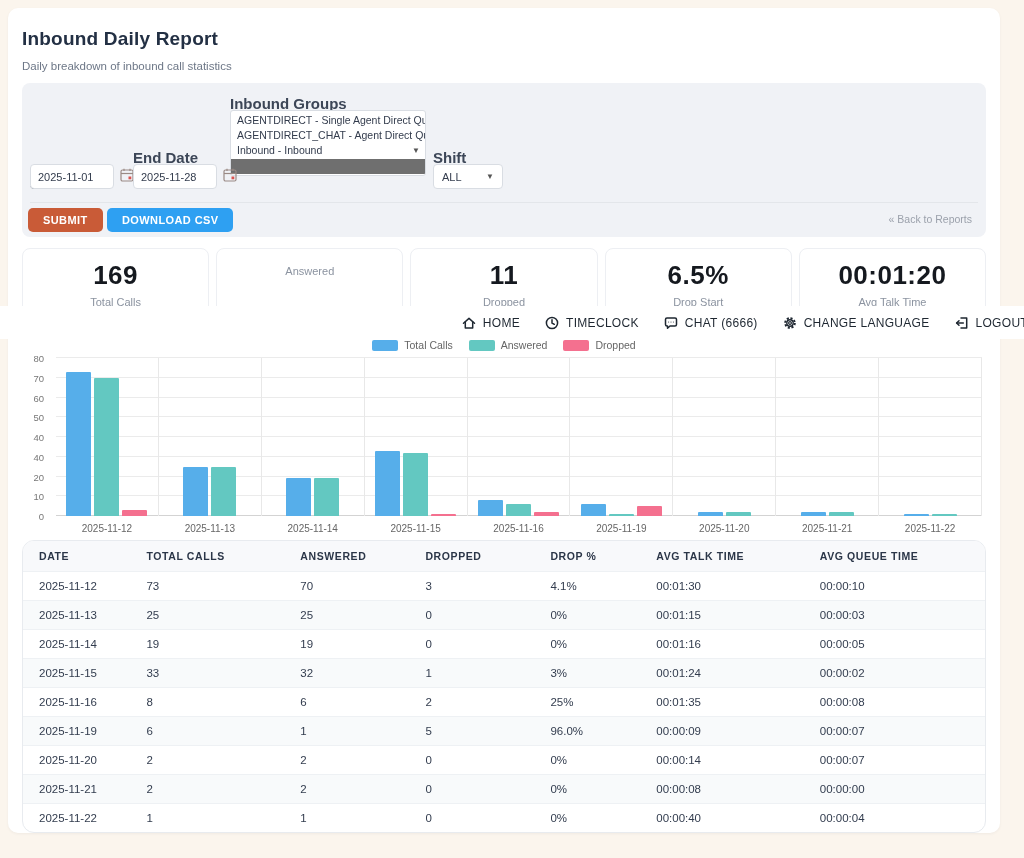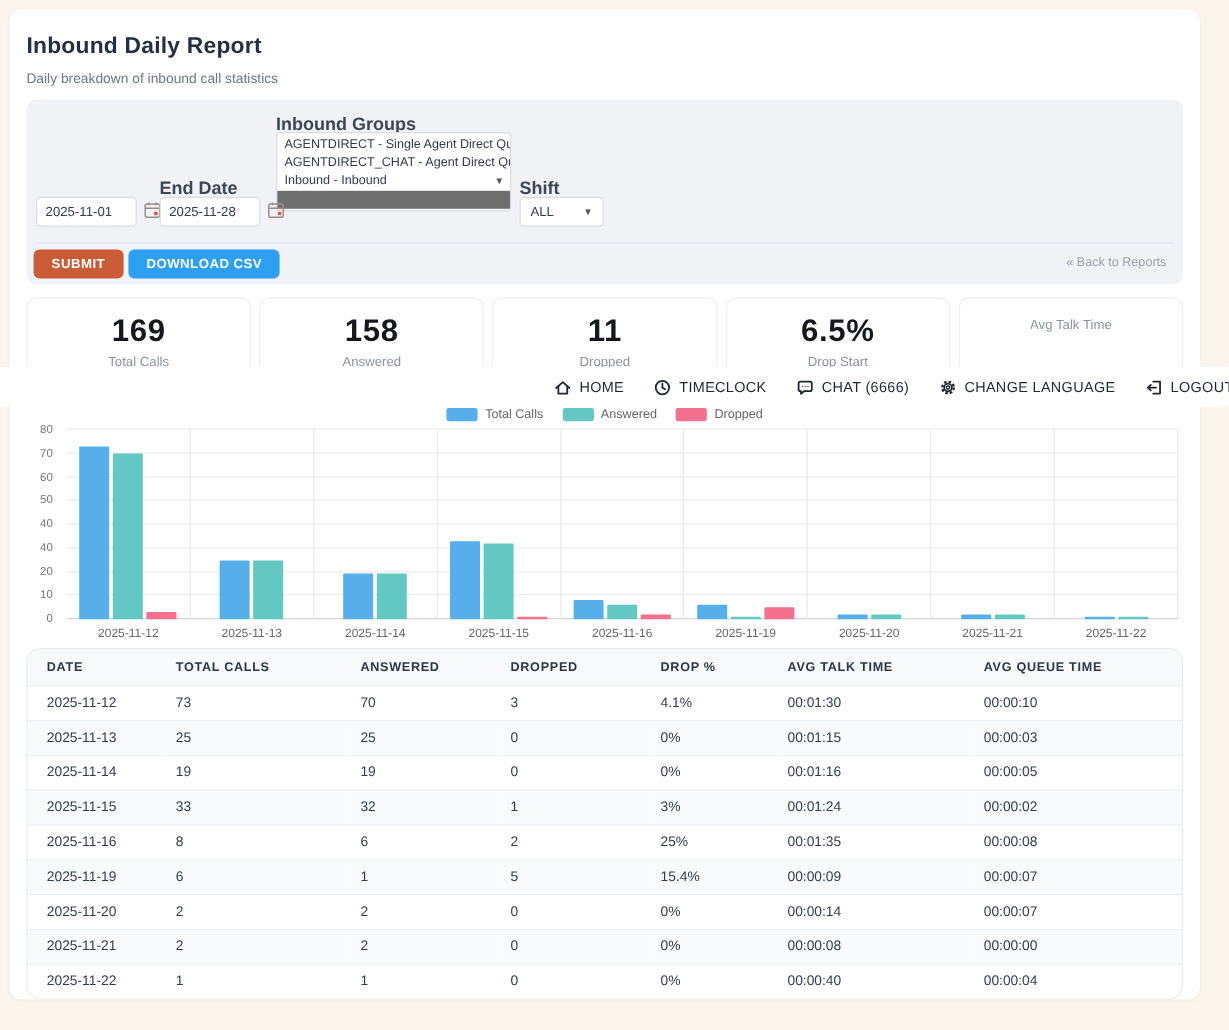--- a/index.html
+++ b/index.html
@@ -131,32 +131,32 @@
     <button class="btn btn-download">DOWNLOAD CSV</button>
     <a class="back-link" href="#">« Back to Reports</a>
   </div>
 
   <div class="stats-row">
       <div class="stat-card">
         <div class="stat-value">169</div>
         <div class="stat-label">Total Calls</div>
       </div>
       <div class="stat-card">
-        <div class="stat-value">158</div>
         <div class="stat-label">Answered</div>
       </div>
       <div class="stat-card">
         <div class="stat-value">11</div>
         <div class="stat-label">Dropped</div>
       </div>
       <div class="stat-card">
         <div class="stat-value">6.5%</div>
         <div class="stat-label">Drop Start</div>
       </div>
       <div class="stat-card">
+        <div class="stat-value">00:01:20</div>
         <div class="stat-label">Avg Talk Time</div>
       </div>
     </div>
 
   <div class="chart-area">
     <div class="legend">
         <span class="legend-item">
           <span class="legend-swatch" style="background: rgb(86, 174, 234);"></span>
           <span class="legend-label">Total Calls</span>
         </span>
@@ -326,21 +326,21 @@
             <td>2</td>
             <td>25%</td>
             <td>00:01:35</td>
             <td>00:00:08</td>
           </tr>
           <tr>
             <td>2025-11-19</td>
             <td>6</td>
             <td>1</td>
             <td>5</td>
-            <td>15.4%</td>
+            <td>96.0%</td>
             <td>00:00:09</td>
             <td>00:00:07</td>
           </tr>
           <tr>
             <td>2025-11-20</td>
             <td>2</td>
             <td>2</td>
             <td>0</td>
             <td>0%</td>
             <td>00:00:14</td>

